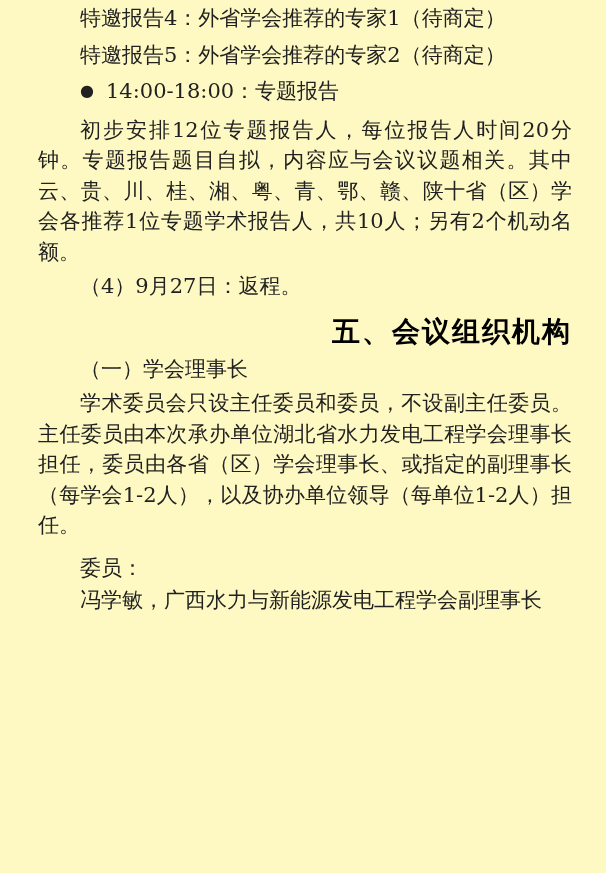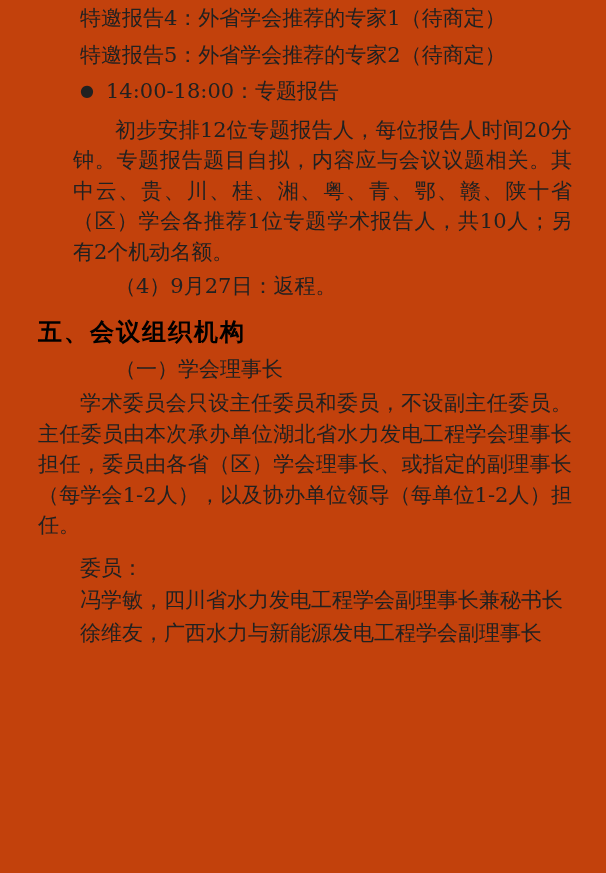--- a/index.html
+++ b/index.html
@@ -5,45 +5,45 @@
   html, body {
     margin: 0;
     padding: 0;
     background: #ffffff;
   }
   .page {
     position: relative;
     width: 606px;
     height: 873px;
     box-sizing: border-box;
-    background: #c2410c;
+    background: #fef9c3;
     padding: 3px 34px 0 38px;
     overflow: hidden;
     color: #212121;
     font-family: "DejaVu Serif", "Liberation Serif", serif;
     font-size: 21px;
   }
   .para {
     margin: 0;
     line-height: 30.5px;
     text-align: justify;
     text-indent: 2em;
   }
   .gap-xs { margin-bottom: 2px; }
-  .gap-sm { margin-bottom: 4px; margin-left: 35px; }
+  .gap-sm { margin-bottom: 4px; }
   .gap-md { margin-bottom: 6px; }
   .gap-lg { margin-bottom: 12px; }
   .heading {
     margin: 13px 0 5px 0;
     font-family: "DejaVu Sans", "Liberation Sans", sans-serif;
     font-weight: bold;
-    font-size: 24px;
+    font-size: 28px;
     line-height: 34px;
     letter-spacing: 2px;
-    text-align: left;
+    text-align: right;
     text-indent: 0;
     color: #000000;
   }
   .bullet-line .marker {
     font-size: 16px;
     margin-right: 12px;
     position: relative;
     top: -2px;
     letter-spacing: 0;
   }
@@ -55,16 +55,15 @@
   <div id="doc">
       <p class="para gap-md">特邀报告4：外省学会推荐的专家1（待商定）</p>
       <p class="para gap-md">特邀报告5：外省学会推荐的专家2（待商定）</p>
       <p class="para gap-md bullet-line"><span class="marker">●</span><span>14:00-18:00：专题报告</span></p>
       <p class="para gap-sm">初步安排12位专题报告人，每位报告人时间20分钟。专题报告题目自拟，内容应与会议议题相关。其中云、贵、川、桂、湘、粤、青、鄂、赣、陕十省（区）学会各推荐1位专题学术报告人，共10人；另有2个机动名额。</p>
       <p class="para gap-sm">（4）9月27日：返程。</p>
       <p class="heading">五、会议组织机构</p>
       <p class="para gap-sm">（一）学会理事长</p>
       <p class="para gap-lg">学术委员会只设主任委员和委员，不设副主任委员。主任委员由本次承办单位湖北省水力发电工程学会理事长担任，委员由各省（区）学会理事长、或指定的副理事长（每学会1-2人），以及协办单位领导（每单位1-2人）担任。</p>
       <p class="para gap-xs">委员：</p>
-      <p class="para gap-xs">冯学敏，四川省水力发电工程学会副理事长兼秘书长</p>
-      <p class="para gap-xs">徐维友，广西水力与新能源发电工程学会副理事长</p>
+      <p class="para gap-xs">冯学敏，广西水力与新能源发电工程学会副理事长</p>
     </div>
 </div>
 
 </body></html>

